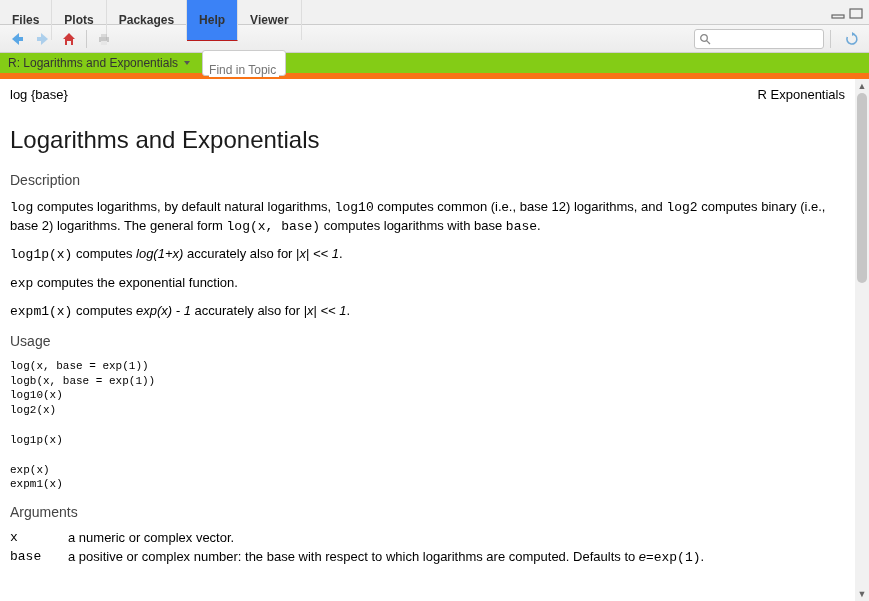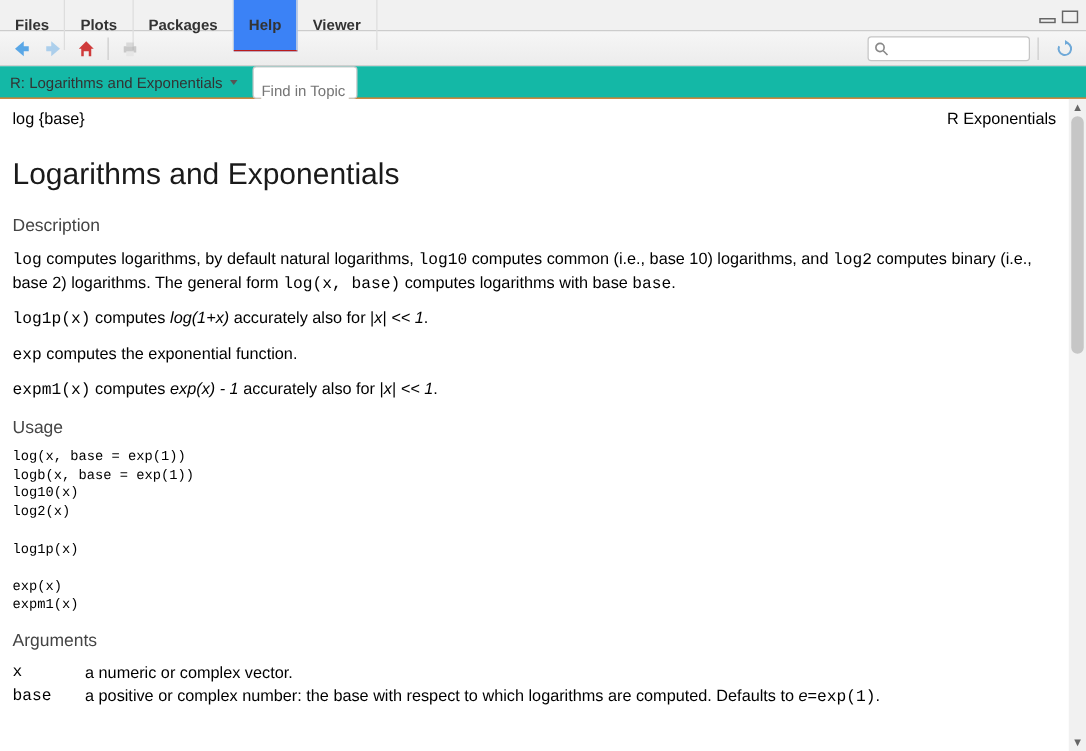--- a/index.html
+++ b/index.html
@@ -86,22 +86,22 @@
     .mag { width: 12px; height: 12px; flex: none; }
     .refresh-btn {
       width: 22px; height: 22px;
       display: flex; align-items: center; justify-content: center;
       cursor: pointer;
       margin-left: 4px;
     }
     .subbar {
       display: flex;
       align-items: center;
-      background: #14b8a6;
-      border-bottom: 1px solid #f97316;
+      background: #84cc16;
+      border-bottom: 6px solid #f97316;
       height: 26px;
       padding: 0 8px;
       gap: 12px;
       font-size: 12px;
       color: #333;
     }
     .breadcrumb {
       display: flex;
       align-items: center;
       gap: 4px;
@@ -276,21 +276,21 @@
     <div class="doc-hdr">
       <span>log {base}</span>
       <span>R Exponentials</span>
     </div>
 
     <h2 class="doc-title">Logarithms and Exponentials</h2>
 
     <h3 class="section">Description</h3>
 
     <p class="para">
-      <code>log</code><span> computes logarithms, by default natural logarithms, </span><code>log10</code><span> computes common (i.e., base 10) logarithms, and </span><code>log2</code><span> computes binary (i.e., base 2) logarithms. The general form </span><code>log(x, base)</code><span> computes logarithms with base </span><code>base</code><span>.</span>
+      <code>log</code><span> computes logarithms, by default natural logarithms, </span><code>log10</code><span> computes common (i.e., base 12) logarithms, and </span><code>log2</code><span> computes binary (i.e., base 2) logarithms. The general form </span><code>log(x, base)</code><span> computes logarithms with base </span><code>base</code><span>.</span>
     </p>
 
     <p class="para">
       <code>log1p(x)</code><span> computes </span><em>log(1+x)</em><span> accurately also for |</span><em>x</em><span>| </span><em>&lt;&lt; 1</em><span>.</span>
     </p>
 
     <p class="para">
       <code>exp</code><span> computes the exponential function.</span>
     </p>
 

